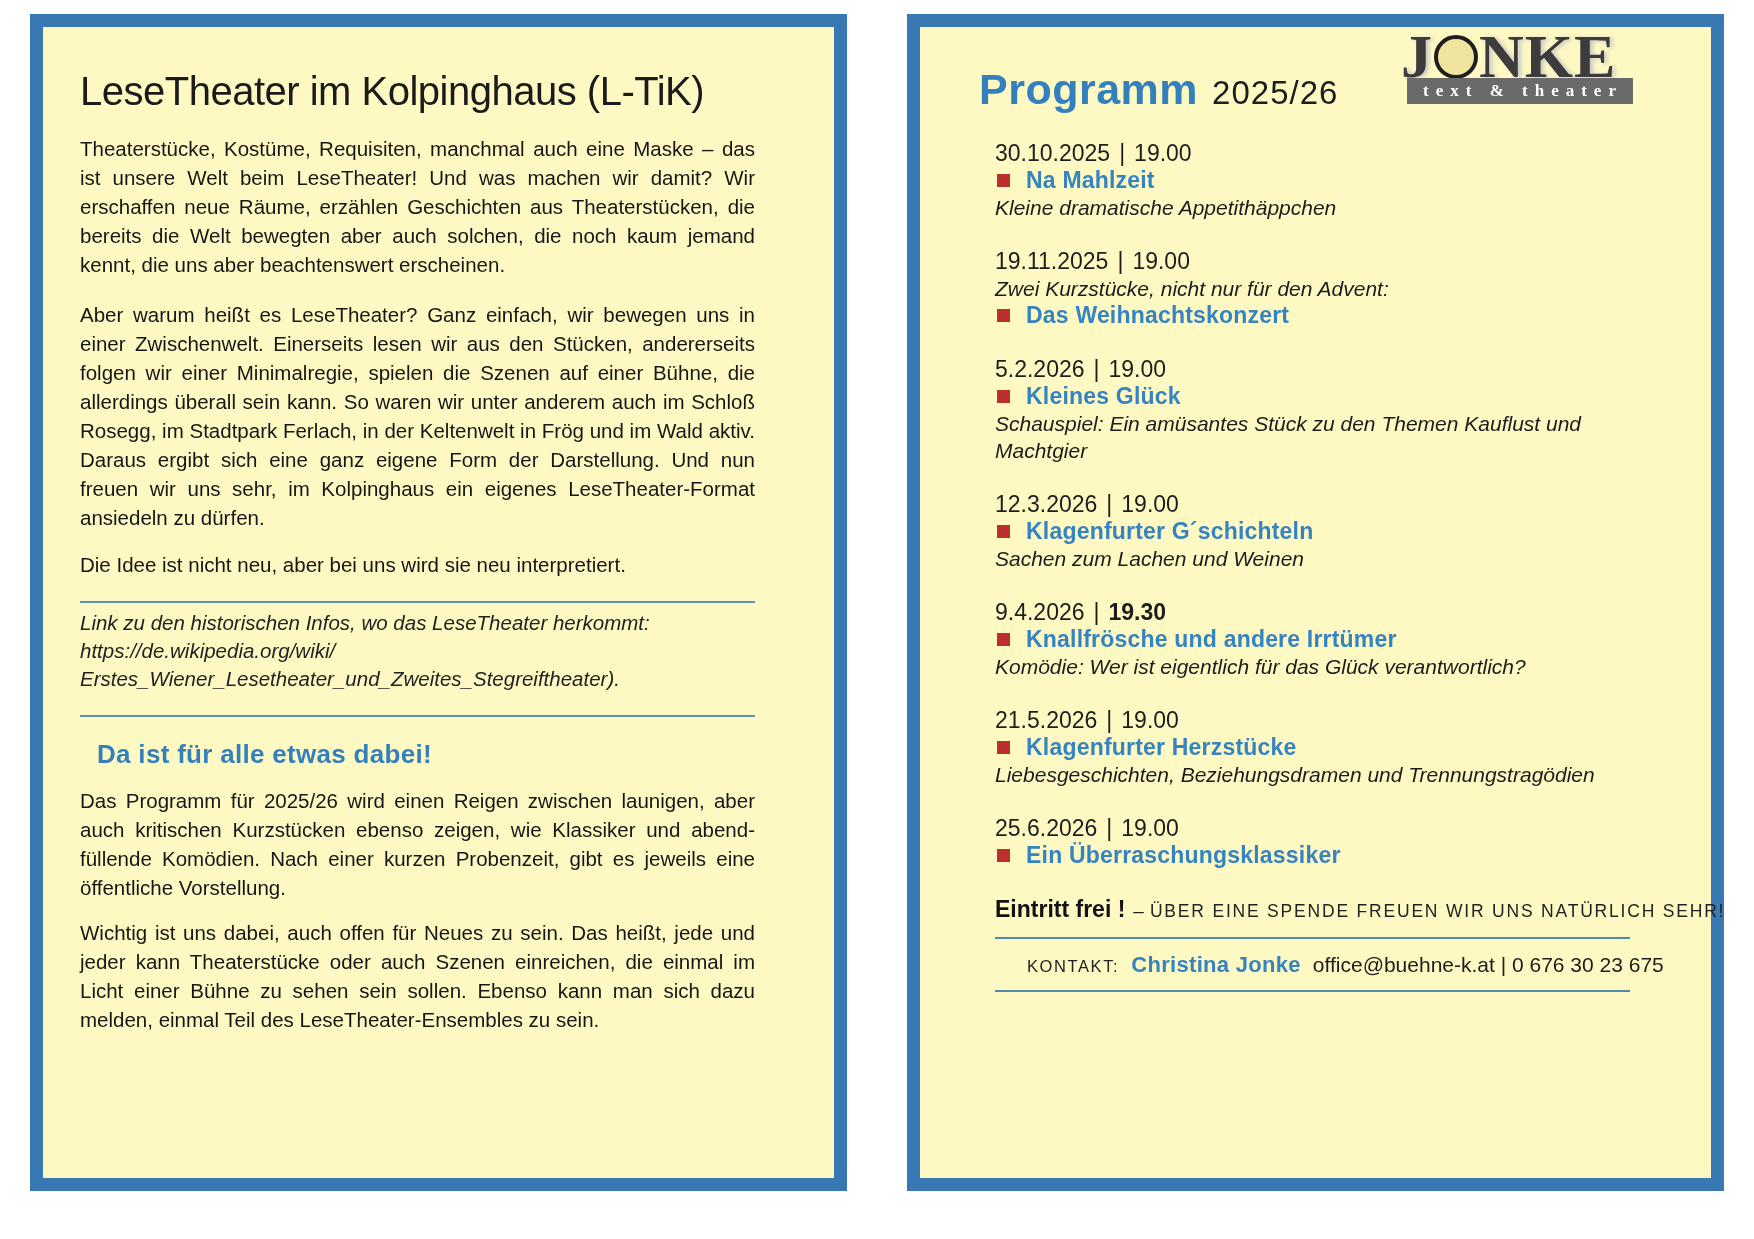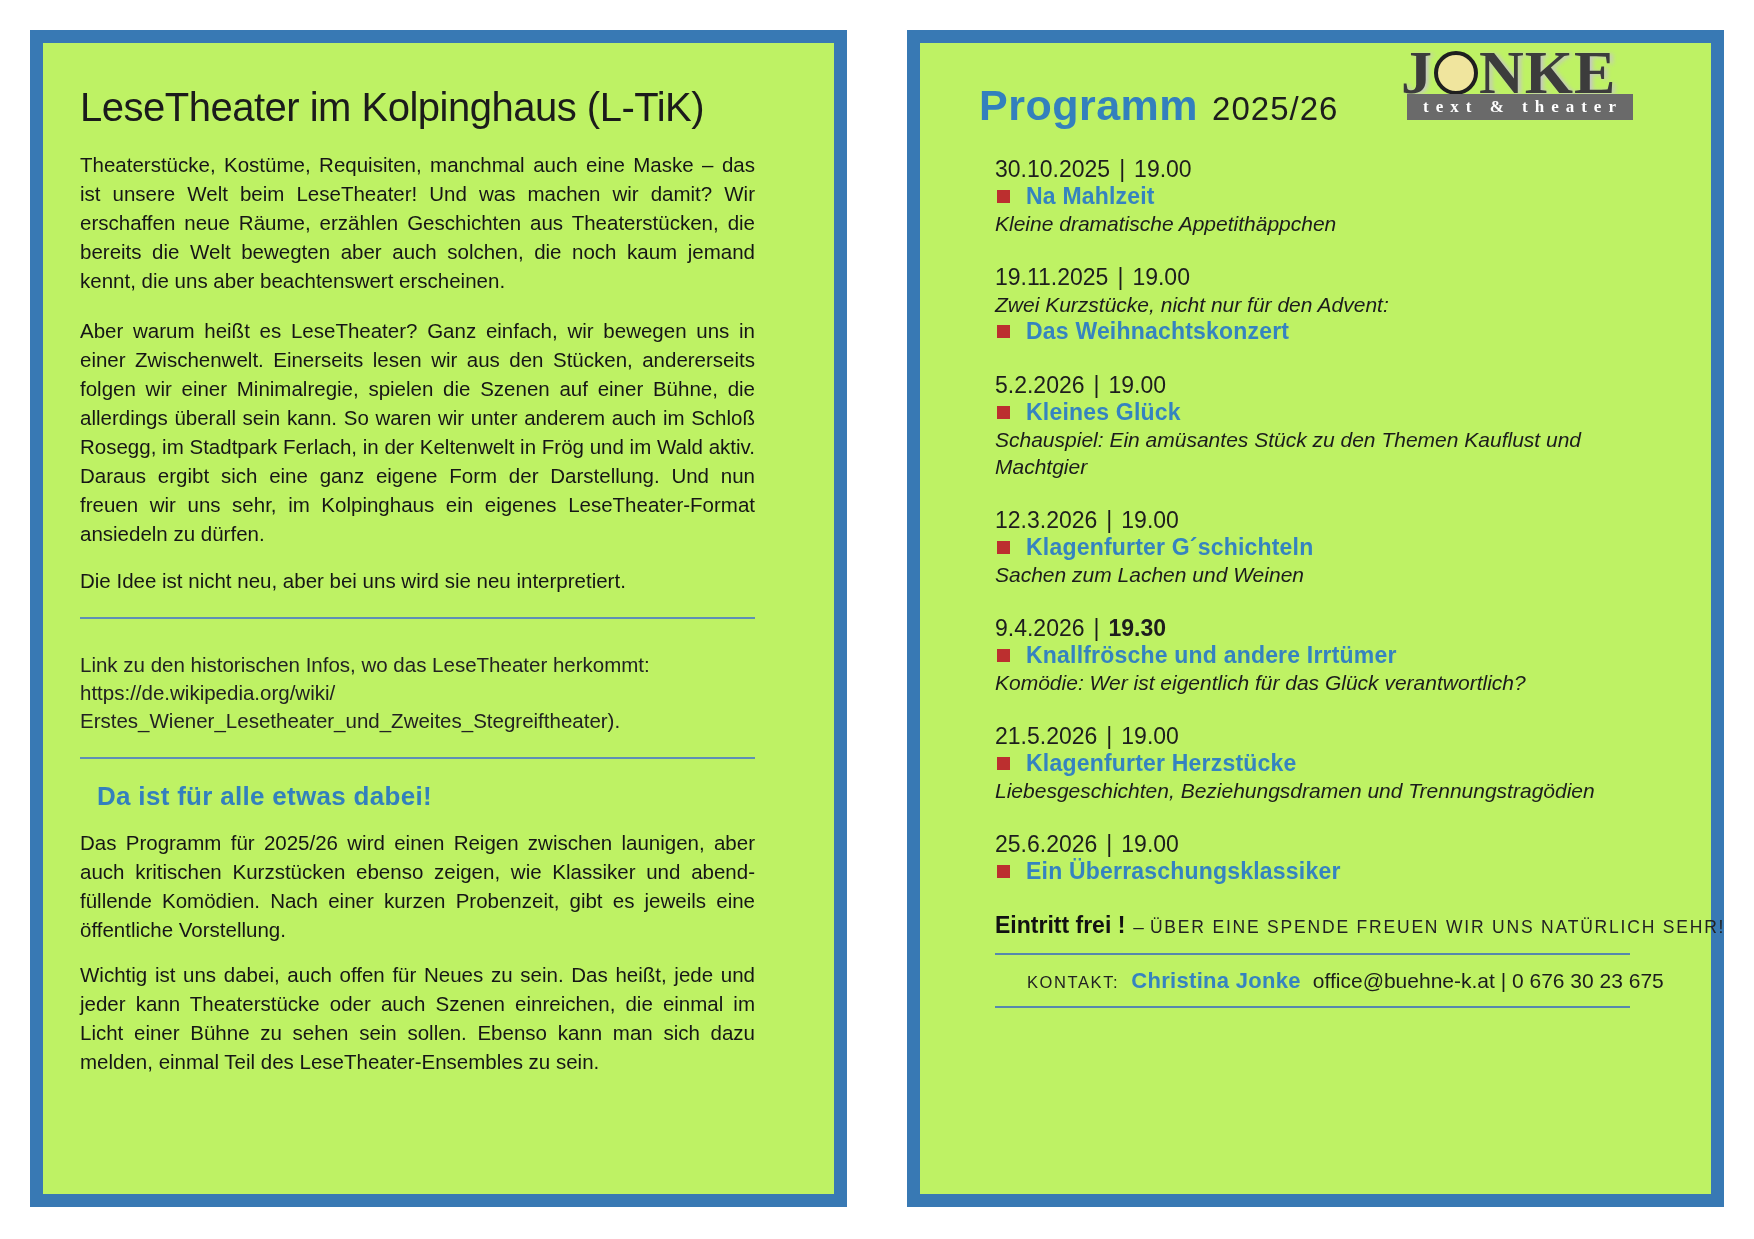--- a/index.html
+++ b/index.html
@@ -3,39 +3,39 @@
 <meta charset="utf-8">
 <style>
   * { margin:0; padding:0; box-sizing:border-box; }
   html,body { background:#ffffff; }
   body {
     width:1754px; height:1239px; position:relative;
     font-family:"Liberation Sans", sans-serif; color:#1b1b1b;
     overflow:hidden;
   }
   .page {
-    position:absolute; top:30px; height:1177px; width:817px;
-    border:13px solid #3879b4; background:#bef264;
+    position:absolute; top:14px; height:1177px; width:817px;
+    border:13px solid #3879b4; background:#fef9c3;
   }
   .page-left  { left:30px; }
   .page-right { left:907px; }
 
   
   .content-left { padding:42px 79px 0 37px; }
   .doc-title {
     font-size:40px; font-weight:400; letter-spacing:-0.5px;
     color:#1b1b1b; line-height:1.1; white-space:nowrap;
   }
   .body-par {
     margin-top:21px; font-size:20.5px; line-height:29px;
     text-align:justify; color:#161616;
   }
   .single-par { margin-top:18px; font-size:20.5px; line-height:29px; color:#161616; }
   .rule { border:0; border-top:2px solid #5e8fb6; margin:22px 0 0 0; }
-  .link-note { margin-top:32px; font-size:20.5px; line-height:28px; color:#222; }
+  .link-note { margin-top:6px; font-style:italic; font-size:20.5px; line-height:28px; color:#222; }
   .section-heading {
     margin-top:22px; font-size:26px; font-weight:700; color:#3380bd;
     letter-spacing:0.3px;
     margin-left:17px;
   }
   .section-par { margin-top:16px; font-size:20.5px; line-height:29px; text-align:justify; color:#161616; }
 
   
   .content-right { padding:38px 81px 0 75px; position:relative; }
   .header-row { display:flex; align-items:baseline; gap:14px; margin-left:-16px;text-align:center; }

